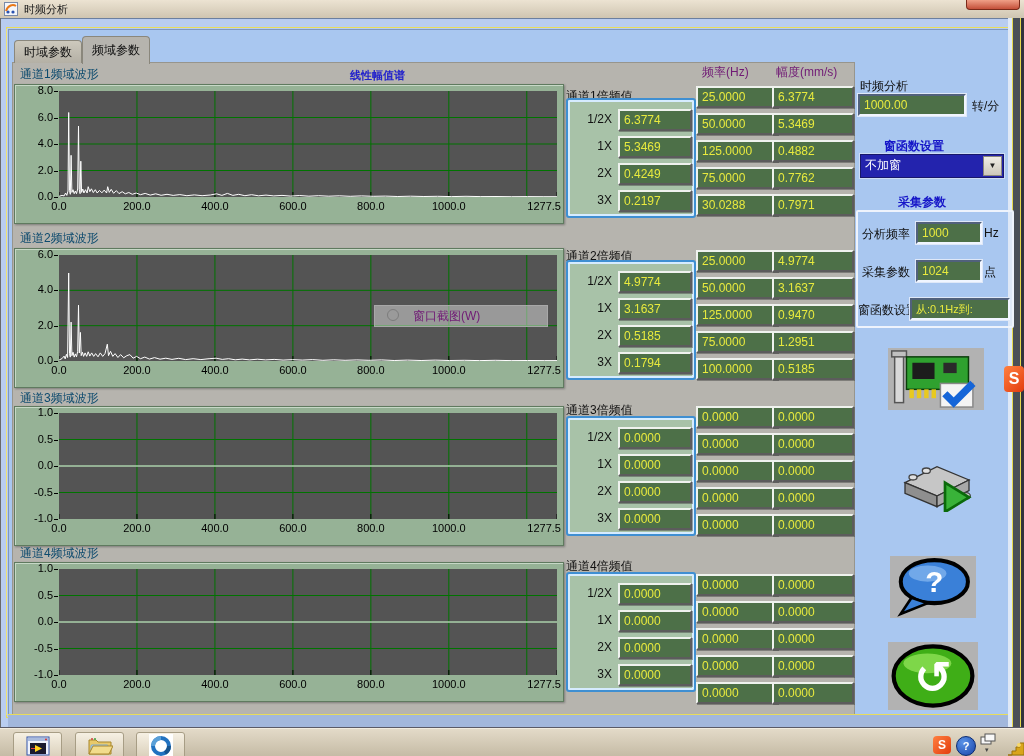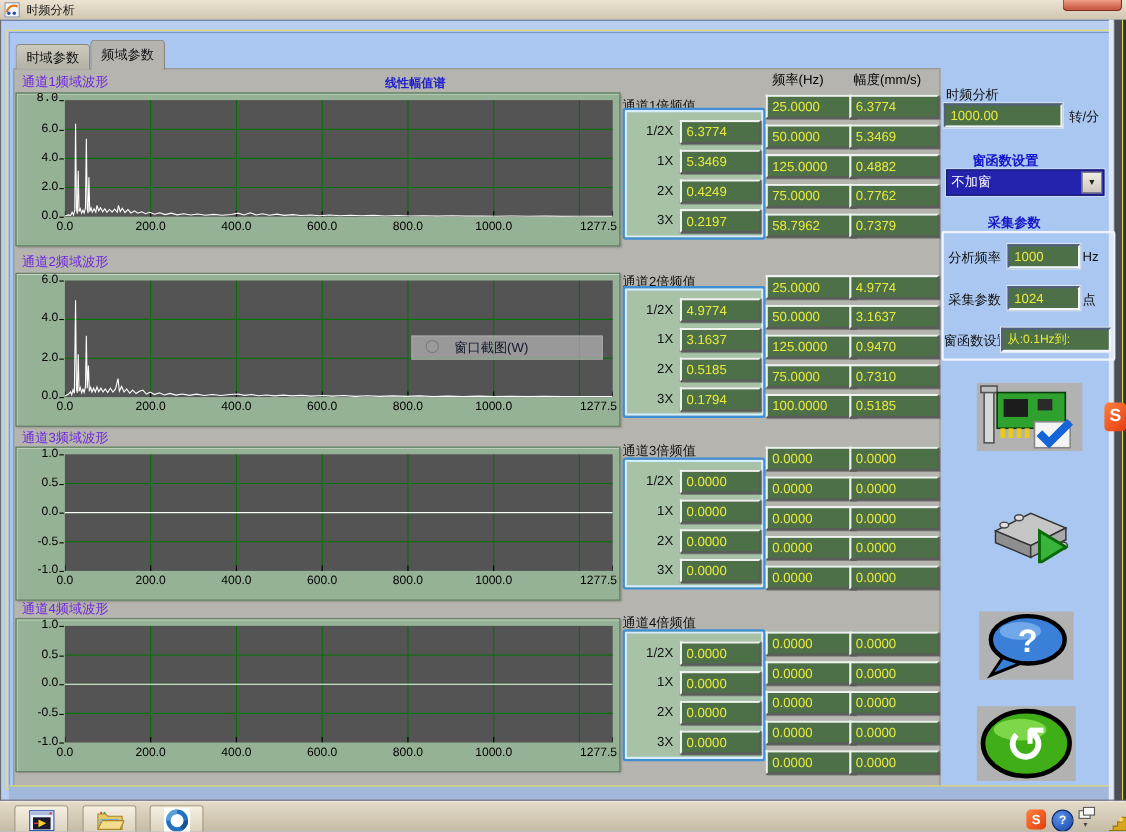--- a/index.html
+++ b/index.html
@@ -29,51 +29,51 @@
   .edge-left{position:absolute;left:0;top:18px;width:1px;height:710px;background:#6a6a6a}
   .edge-left2{position:absolute;left:6px;top:29px;width:1px;height:686px;background:#ede275}
   .dark-line{position:absolute;left:0;top:727px;width:1024px;height:1px;background:#5a5a66}
 
   
   .tab{position:absolute;height:22px;background:linear-gradient(#cdc9bd,#b4b0a5);border:1px solid #8a877c;
        border-bottom:none;border-radius:4px 4px 0 0;font-size:12px;text-align:center;line-height:22px;z-index:2}
   .tab.active{top:36px;height:27px;line-height:26px;background:#b6b4ae;z-index:5}
 
   
-  .chart-title{position:absolute;left:20px;font-size:12px;color:#6d28d9;z-index:3}
+  .chart-title{position:absolute;left:20px;font-size:12px;color:#0c4a6e;z-index:3}
   .spec-label{position:absolute;left:350px;top:68px;font-size:11px;font-weight:bold;color:#2222cc;z-index:3}
   .chart-frame{position:absolute;left:14px;width:548px;height:138px;background:#96b296;
                border:1px solid #5f7a5f;box-shadow:inset 1px 1px 0 #c6d8c6,1px 1px 2px rgba(40,40,40,.4)}
   .plot{position:absolute;left:44px;top:6px;width:498px;height:106px;background:#545454}
   .plot svg{position:absolute;left:0;top:0}
   .ylabels{position:absolute;left:0;top:0;width:42px;height:120px}
   .ytick{position:absolute;left:0;width:38px;text-align:right;font-size:11px;color:#000}
   .ytick::after{content:"";position:absolute;right:-5px;top:7px;width:4px;height:1px;background:#000}
   .xlabels{position:absolute;left:0;top:115px;width:548px;height:18px}
   .xtick{position:absolute;width:44px;text-align:center;font-size:11px;color:#000}
 
   
   .cap-overlay{position:absolute;left:359px;top:56px;width:172px;height:20px;
                background:rgba(222,222,222,.5);border:1px solid rgba(170,170,170,.85);
-               color:#0f172a;font-size:12px;line-height:20px;z-index:4}
+               color:#701a75;font-size:12px;line-height:20px;z-index:4}
   .cap-radio{display:inline-block;width:10px;height:10px;border-radius:50%;background:#9a9a9a;
              border:1px solid #7c7c7c;margin:0 14px 0 12px;vertical-align:-1px}
 
   
   .vbox{position:absolute;background:#4d7048;color:#e8ea3e;font-size:12px;line-height:16px;
         padding:1px 4px;border:2px solid;border-color:#eff2ee #5c5c5c #5c5c5c #eff2ee;
         box-shadow:1px 1px 0 rgba(60,60,60,.45);white-space:nowrap;overflow:hidden}
   .grp{position:absolute;left:566px;width:126px;height:116px;background:#a8c2a8;
        border:2px solid #3f8fd2;border-radius:3px;box-shadow:inset 0 0 0 2px #d6ecff}
   .grp-label{position:absolute;left:566px;font-size:12px;color:#111}
   .ord-label{position:absolute;left:4px;width:40px;text-align:right;font-size:12px;color:#111}
   .ord-box{left:50px;width:62px}
   .cell-f{left:696px;width:70px}
   .cell-a{left:772px;width:70px}
-  .hdr{position:absolute;font-size:12px;color:#000000}
+  .hdr{position:absolute;font-size:12px;color:#701a75}
 
   
   .black-label{position:absolute;font-size:12px;color:#111}
   .blue-label{position:absolute;font-size:12px;font-weight:bold;color:#1616c8}
   .sunken{border-color:#51617c #f0f5ff #f0f5ff #51617c;box-shadow:0 0 0 1px #dfe8f8}
   .dd{position:absolute;left:860px;top:154px;width:142px;height:22px;background:#2323ad;
       border:1px solid #18186a;box-shadow:0 0 0 1px #cddcf5}
   .dd-text{position:absolute;left:4px;top:0;color:#fff;font-size:12px;line-height:21px}
   .dd-btn{position:absolute;right:1px;top:1px;width:17px;height:18px;text-align:center;font-size:8px;
           line-height:18px;background:linear-gradient(#f0ede5,#cdc8bb);border:1px solid #8a877c;color:#222}
@@ -126,21 +126,21 @@
 <div class="tab active" style="left:82px;width:66px">频域参数</div>
 
 <div class="chart-title" style="top:66px">通道1频域波形</div>
 <div class="spec-label">线性幅值谱</div>
 <div class="chart-frame" style="top:84px">
   <div class="ylabels">
       <div class="ytick" style="top: 105px;">0.0</div>
       <div class="ytick" style="top: 78.5px;">2.0</div>
       <div class="ytick" style="top: 52px;">4.0</div>
       <div class="ytick" style="top: 25.5px;">6.0</div>
-      <div class="ytick" style="top: -1px; font-family: Liberation Mono, monospace;">8.0</div>
+      <div class="ytick" style="top: -1px;">8.0</div>
     </div>
   <div class="plot">
       <svg width="498" height="106" viewBox="0 0 498 106">
         <line x1="77.96477495107632" x2="77.96477495107632" y1="0" y2="106" stroke="#007300"></line>
         <line x1="155.92954990215264" x2="155.92954990215264" y1="0" y2="106" stroke="#007300"></line>
         <line x1="233.89432485322894" x2="233.89432485322894" y1="0" y2="106" stroke="#007300"></line>
         <line x1="311.8590998043053" x2="311.8590998043053" y1="0" y2="106" stroke="#007300"></line>
         <line x1="389.8238747553816" x2="389.8238747553816" y1="0" y2="106" stroke="#007300"></line>
         <line x1="467.7886497064579" x2="467.7886497064579" y1="0" y2="106" stroke="#007300"></line>
         <line x1="0" x2="498" y1="79.5" y2="79.5" stroke="#007300"></line>
@@ -180,22 +180,22 @@
 <div class="hdr" style="left:702px;top:64px">频率(Hz)</div>
 <div class="hdr" style="left:776px;top:64px">幅度(mm/s)</div>
 <div class="vbox cell-f" style="top:86px">25.0000</div>
 <div class="vbox cell-a" style="top:86px">6.3774</div>
 <div class="vbox cell-f" style="top:113px">50.0000</div>
 <div class="vbox cell-a" style="top:113px">5.3469</div>
 <div class="vbox cell-f" style="top:140px">125.0000</div>
 <div class="vbox cell-a" style="top:140px">0.4882</div>
 <div class="vbox cell-f" style="top:167px">75.0000</div>
 <div class="vbox cell-a" style="top:167px">0.7762</div>
-<div class="vbox cell-f" style="top:194px">58.7962</div>
-<div class="vbox cell-a" style="top:194px">0.7379</div>
+<div class="vbox cell-f" style="top:194px">30.0288</div>
+<div class="vbox cell-a" style="top:194px">0.7971</div>
 
 <div class="chart-title" style="top:230px">通道2频域波形</div>
 <div class="chart-frame" style="top:248px">
   <div class="ylabels">
       <div class="ytick" style="top: 105px;">0.0</div>
       <div class="ytick" style="top: 69.6667px;">2.0</div>
       <div class="ytick" style="top: 34.3333px;">4.0</div>
       <div class="ytick" style="top: -1px;">6.0</div>
     </div>
   <div class="plot">
@@ -240,21 +240,21 @@
   <div class="ord-label" style="top:93px">3X</div>
   <div class="vbox ord-box" style="top:90px">0.1794</div>
 </div>
 <div class="vbox cell-f" style="top:250px">25.0000</div>
 <div class="vbox cell-a" style="top:250px">4.9774</div>
 <div class="vbox cell-f" style="top:277px">50.0000</div>
 <div class="vbox cell-a" style="top:277px">3.1637</div>
 <div class="vbox cell-f" style="top:304px">125.0000</div>
 <div class="vbox cell-a" style="top:304px">0.9470</div>
 <div class="vbox cell-f" style="top:331px">75.0000</div>
-<div class="vbox cell-a" style="top:331px">0.7310</div>
+<div class="vbox cell-a" style="top:331px">1.2951</div>
 <div class="vbox cell-f" style="top:358px">100.0000</div>
 <div class="vbox cell-a" style="top:358px">0.5185</div>
 
 <div class="chart-title" style="top:390px">通道3频域波形</div>
 <div class="chart-frame" style="top:406px">
   <div class="ylabels">
       <div class="ytick" style="top: 105px;">-1.0</div>
       <div class="ytick" style="top: 78.5px;">-0.5</div>
       <div class="ytick" style="top: 52px;">0.0</div>
       <div class="ytick" style="top: 25.5px;">0.5</div>

